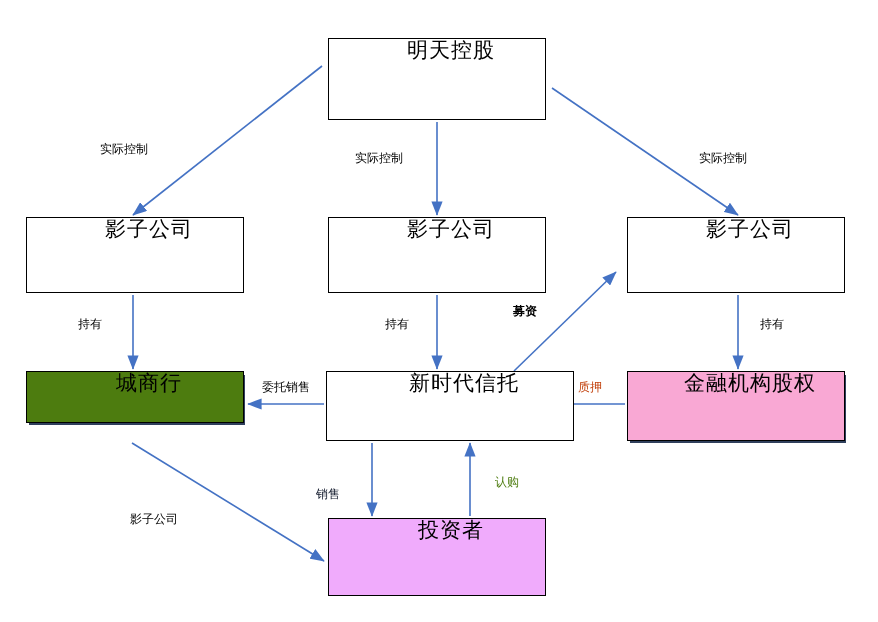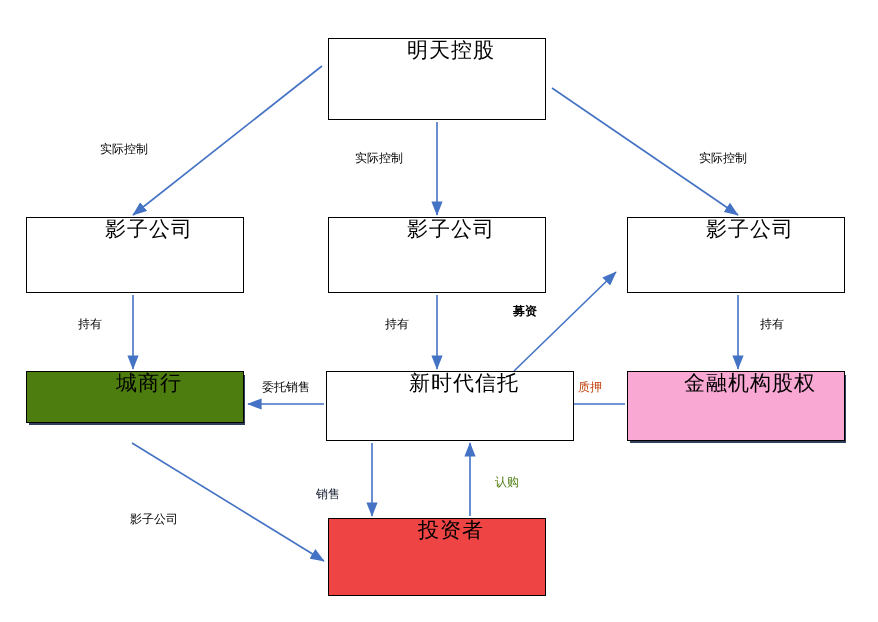--- a/index.html
+++ b/index.html
@@ -97,21 +97,21 @@
       </div>
       <div class="node shadowed" style="left: 26px; top: 371px; width: 218px; height: 52px; border-color: rgb(0, 0, 0); background: #4d7c0f;">
         <span class="node-label">城商行</span>
       </div>
       <div class="node" style="left: 326px; top: 371px; width: 248px; height: 70px; border-color: rgb(0, 0, 0); background: rgb(255, 255, 255);">
         <span class="node-label">新时代信托</span>
       </div>
       <div class="node shadowed" style="left: 627px; top: 371px; width: 218px; height: 70px; border-color: rgb(0, 0, 0); background: #f9a8d4;">
         <span class="node-label">金融机构股权</span>
       </div>
-      <div class="node" style="left: 328px; top: 518px; width: 218px; height: 78px; border-color: rgb(0, 0, 0); background: #ef4444;">
+      <div class="node" style="left: 328px; top: 518px; width: 218px; height: 78px; border-color: rgb(0, 0, 0); background: #f0abfc;">
         <span class="node-label">投资者</span>
       </div>
     </div>
   <div id="labels-layer">
       <div class="edge-label" style="left: 100px; top: 143px; color: rgb(0, 0, 0);">实际控制</div>
       <div class="edge-label" style="left: 355px; top: 152px; color: rgb(0, 0, 0);">实际控制</div>
       <div class="edge-label" style="left: 699px; top: 152px; color: rgb(0, 0, 0);">实际控制</div>
       <div class="edge-label" style="left: 78px; top: 318px; color: rgb(0, 0, 0);">持有</div>
       <div class="edge-label" style="left: 385px; top: 318px; color: rgb(0, 0, 0);">持有</div>
       <div class="edge-label" style="left: 760px; top: 318px; color: rgb(0, 0, 0);">持有</div>

